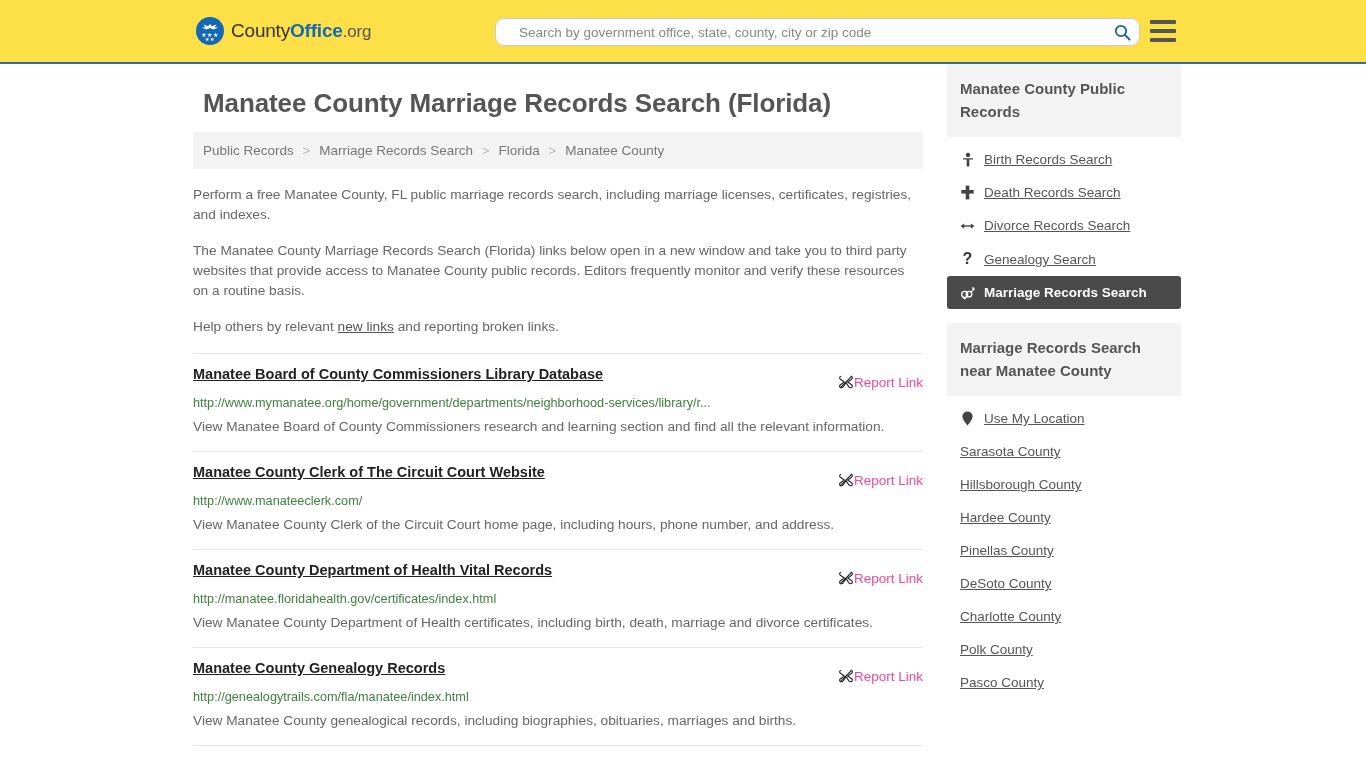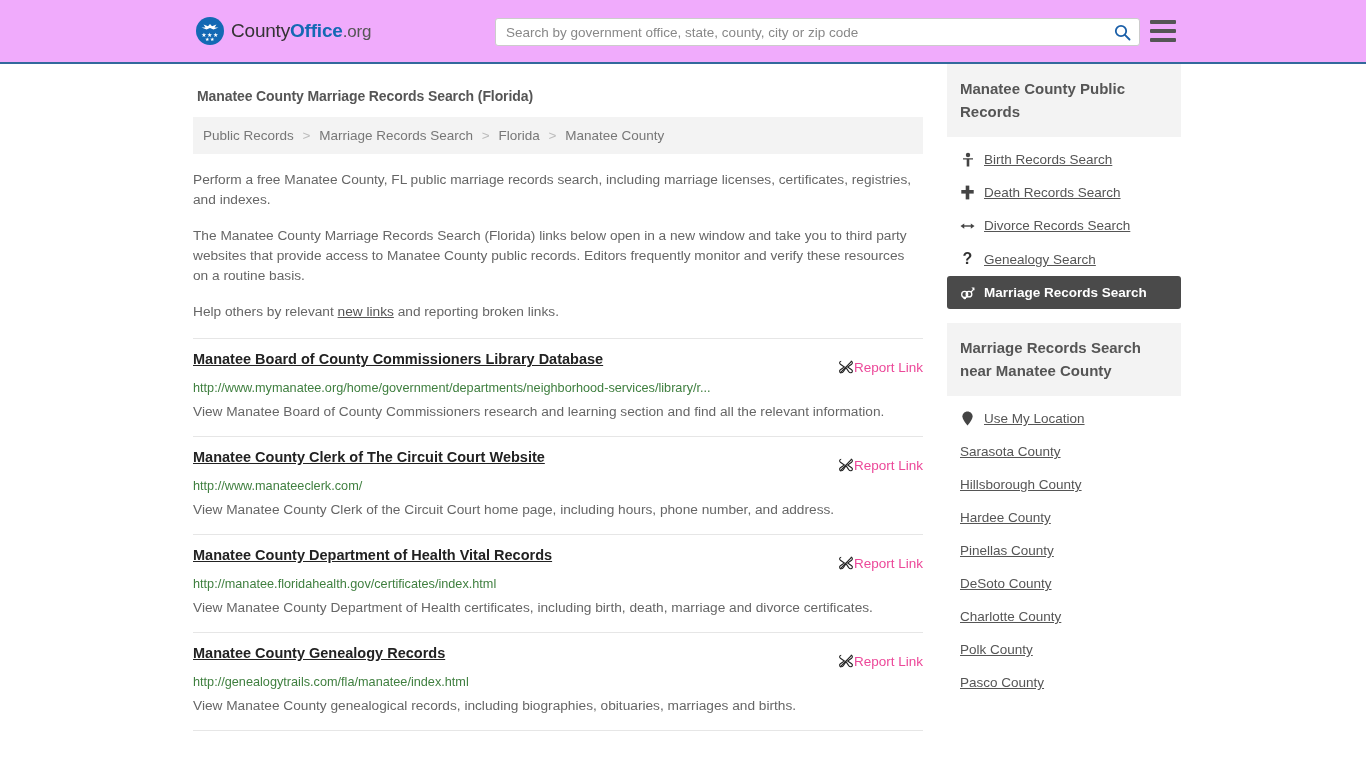--- a/index.html
+++ b/index.html
@@ -8,21 +8,21 @@
     width: 1366px; height: 768px;
     overflow: hidden;
     background: #ffffff;
     font-family: "Liberation Sans", sans-serif;
     color: #555555;
   }
 
   
   .site-header {
     height: 64px;
-    background: #f0abfc;
+    background: #fde047;
     border-bottom: 2px solid #33699c;
     display: flex;
     align-items: center;
     position: relative;
   }
   .brand {
     display: flex;
     align-items: center;
     margin-left: 196px;
     text-decoration: none;
@@ -62,23 +62,24 @@
   .brand-text .light { color: #555555; font-size: 17px; }
 
   .search-wrap {
     position: absolute;
     left: 495px;
     top: 18px;
     width: 645px;
     height: 28px;
     background: #ffffff;
     border: 1px solid #cccccc;
-    border-radius: 3px;
-    display: flex;
-    align-items: center;
+    border-radius: 9px;
+    display: flex;
+    align-items: center;
+    padding-left: 13px;
   }
   .search-input {
     flex: 1 1 auto;
     border: 0;
     outline: none;
     background: transparent;
     font-family: "Liberation Sans", sans-serif;
     font-size: 13.5px;
     color: #777777;
     padding: 0 10px;
@@ -114,24 +115,24 @@
     width: 980px;
     margin: 0 auto;
     padding-left: 0;
     display: flex;
     gap: 24px;
   }
   .main-col { width: 730px; flex: 0 0 730px; }
   .side-col { width: 234px; flex: 0 0 234px; }
 
   h1.page-title {
-    font-size: 14px;
+    font-size: 26px;
     color: #555555;
     font-weight: bold;
-    margin: 24px 0 13px 4px;
+    margin: 24px 0 13px 10px;
     letter-spacing: -0.1px;
   }
 
   .breadcrumb {
     background: #f3f3f3;
     padding: 11px 10px;
     font-size: 13.5px;
     color: #777777;
     margin-bottom: 16px;
   }

